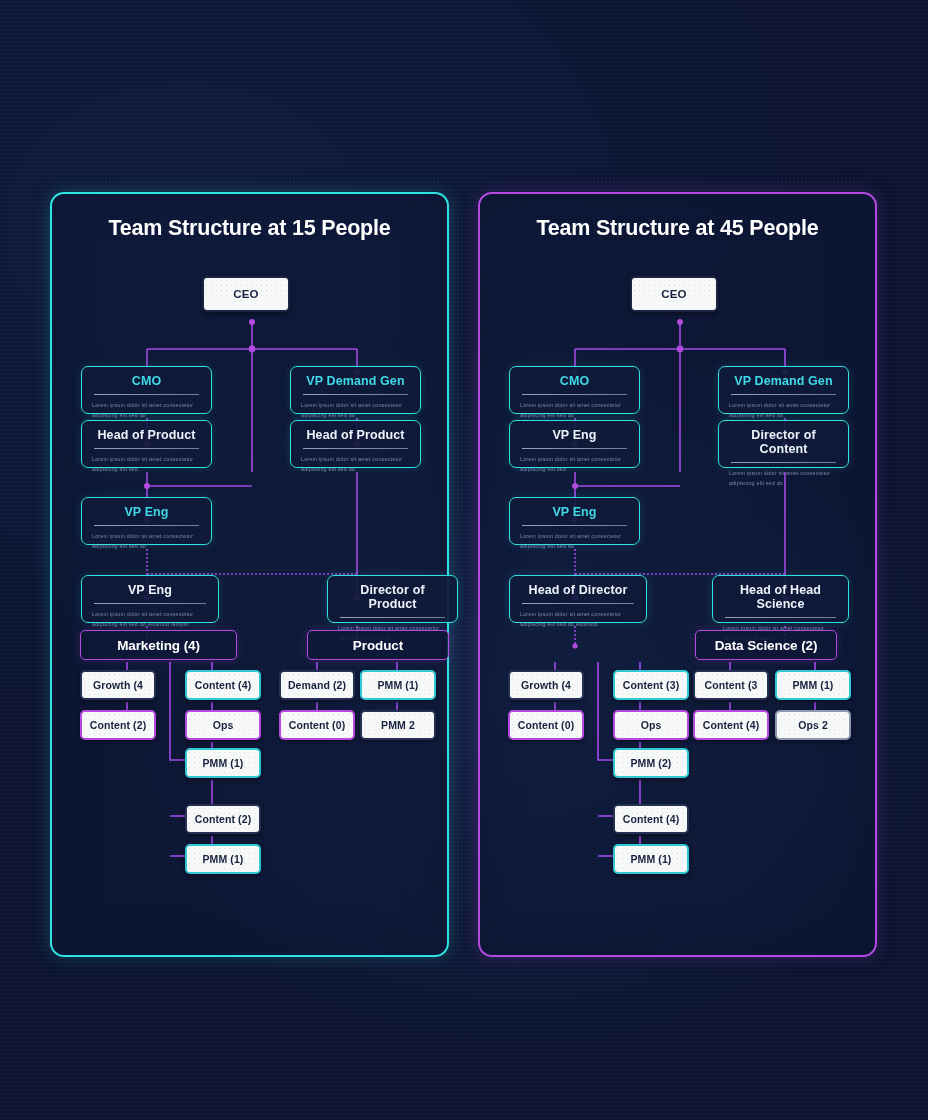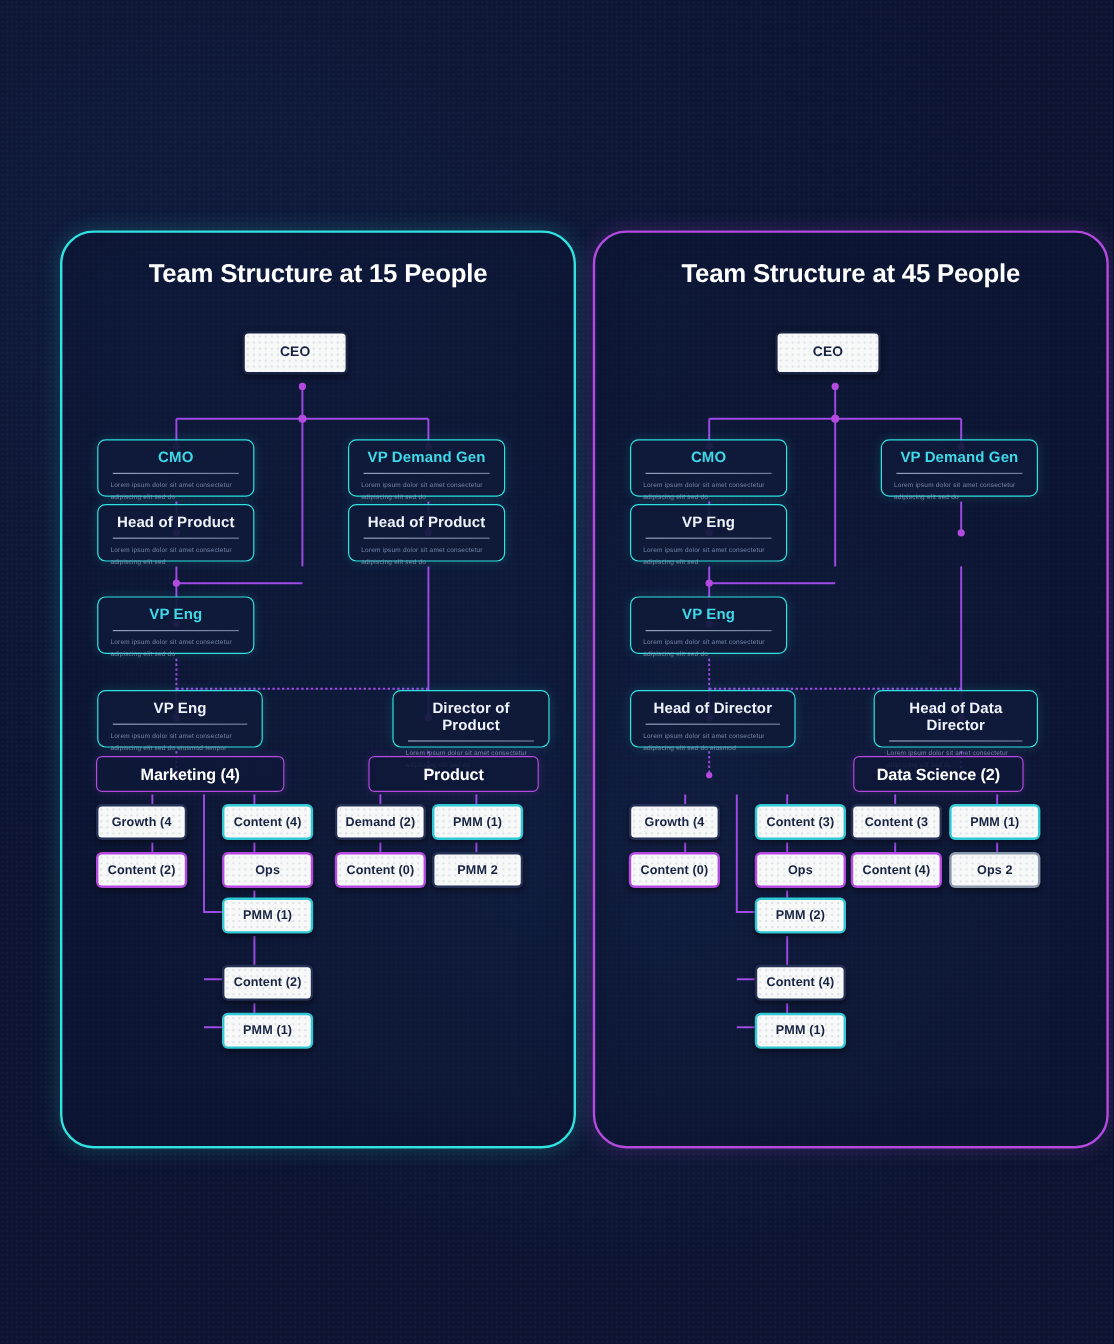--- a/index.html
+++ b/index.html
@@ -30,30 +30,30 @@
     background-size: 4px 4px;
     pointer-events: none;
   }
 
   .stage { position: absolute; inset: 0; }
 
   
   .panel {
     position: absolute;
     top: 192px;
-    width: 430px;
+    width: 399px;
     height: 765px;
-    border-radius: 28px;
+    border-radius: 14px;
     border: 2px solid #2fe3e0;
     background: rgba(14,24,55,0.45);
   }
   .panel.left  { left: 50px;  border-color: #2fe3e0;
                  box-shadow: 0 0 18px rgba(47,227,224,0.22), inset 0 0 40px rgba(12,20,48,0.6); }
   .panel.right { left: 478px; border-color: #b44ae0;
-                 box-shadow: 0 0 18px rgba(180,74,224,0.22), inset 0 0 40px rgba(12,20,48,0.6); margin-left: 16px; }
+                 box-shadow: 0 0 18px rgba(180,74,224,0.22), inset 0 0 40px rgba(12,20,48,0.6); }
 
   .panel-title {
     position: absolute;
     top: 22px;
     left: 0; right: 0;
     text-align: center;
     color: #ffffff;
     font-size: 21.5px;
     font-weight: bold;
     letter-spacing: -0.2px;
@@ -419,35 +419,40 @@
       <div class="rule"></div>
       <div class="body">Lorem ipsum dolor sit amet consectetur adipiscing elit sed do</div>
     </div>
 
     <div class="node card-dark white-title" style="left:29px; top:226px; width:131px; height:48px;">
       <span class="t">VP Eng</span>
       <div class="rule"></div>
       <div class="body">Lorem ipsum dolor sit amet consectetur adipiscing elit sed</div>
     </div>
 
+    <div class="node card-dark white-title" style="left:238px; top:226px; width:131px; height:48px;">
+      <span class="t">Director of Content</span>
+      <div class="rule"></div>
+      <div class="body">Lorem ipsum dolor sit amet consectetur adipiscing elit sed do</div>
+    </div>
 
     <div class="node card-dark" style="left:29px; top:303px; width:131px; height:48px;">
       <span class="t">VP Eng</span>
       <div class="rule"></div>
       <div class="body">Lorem ipsum dolor sit amet consectetur adipiscing elit sed do</div>
     </div>
 
     <div class="node card-dark white-title" style="left:29px; top:381px; width:138px; height:48px;">
       <span class="t">Head of Director</span>
       <div class="rule"></div>
       <div class="body">Lorem ipsum dolor sit amet consectetur adipiscing elit sed do eiusmod</div>
     </div>
 
     <div class="node card-dark white-title" style="left:232px; top:381px; width:137px; height:48px;">
-      <span class="t">Head of Data Director</span>
+      <span class="t">Head of Head Science</span>
       <div class="rule"></div>
       <div class="body">Lorem ipsum dolor sit amet consectetur adipiscing elit sed do</div>
     </div>
 
     <div class="node group" style="left:215px; top:436px; width:142px; height:30px;">
       <span class="t">Data Science (2)</span>
     </div>
 
     <div class="node leaf dark" style="left:28px; top:476px; width:76px; height:30px;">
       <span class="t">Growth (4</span>

